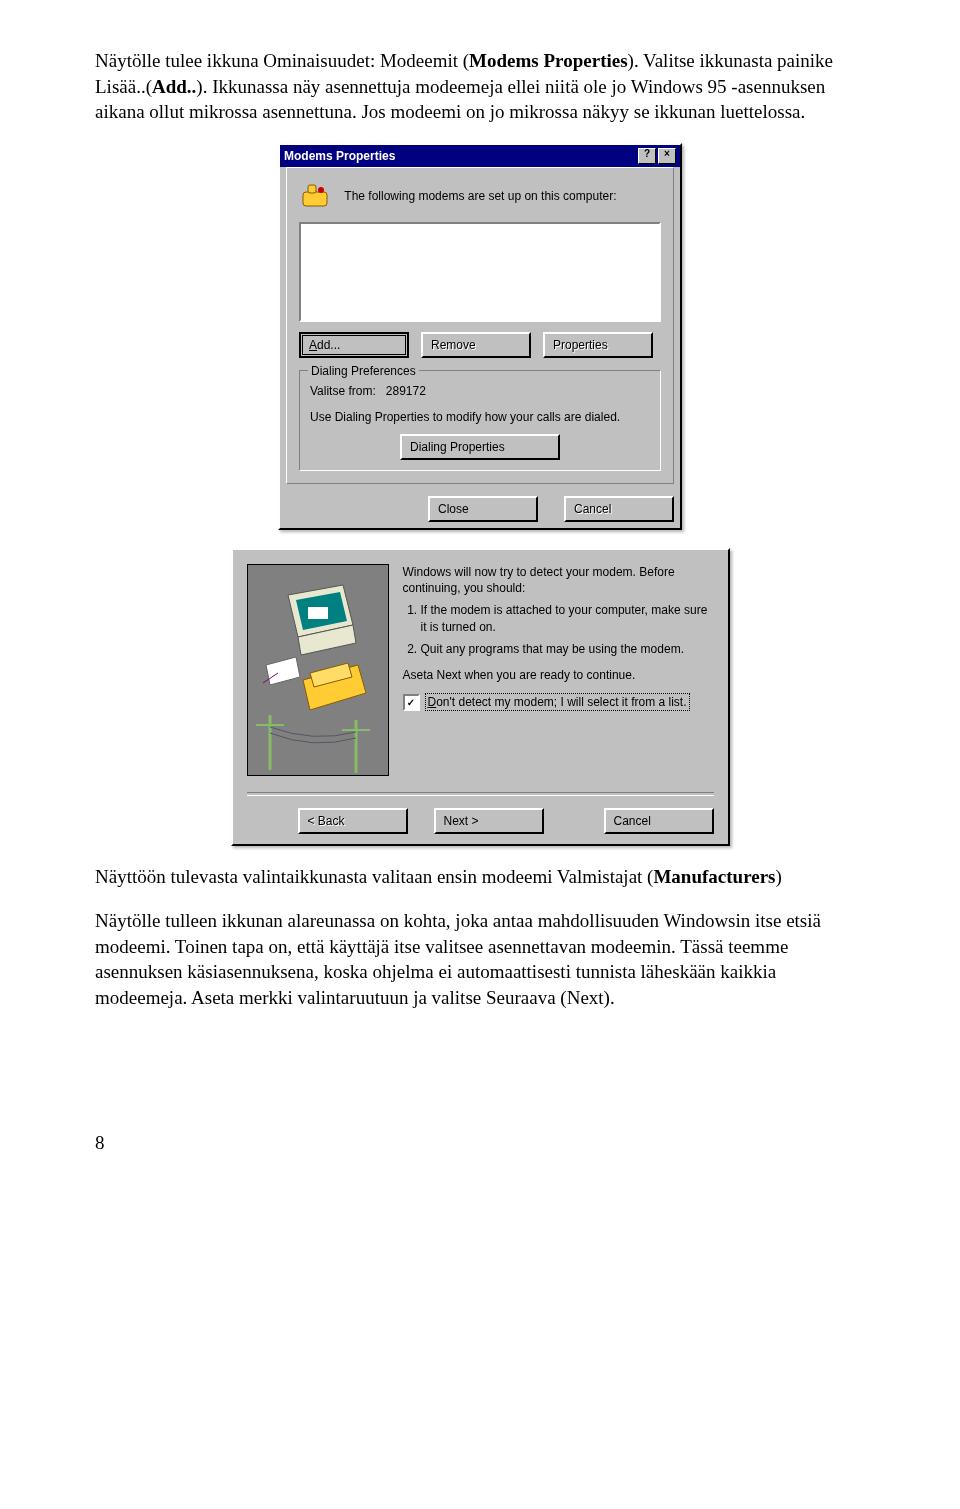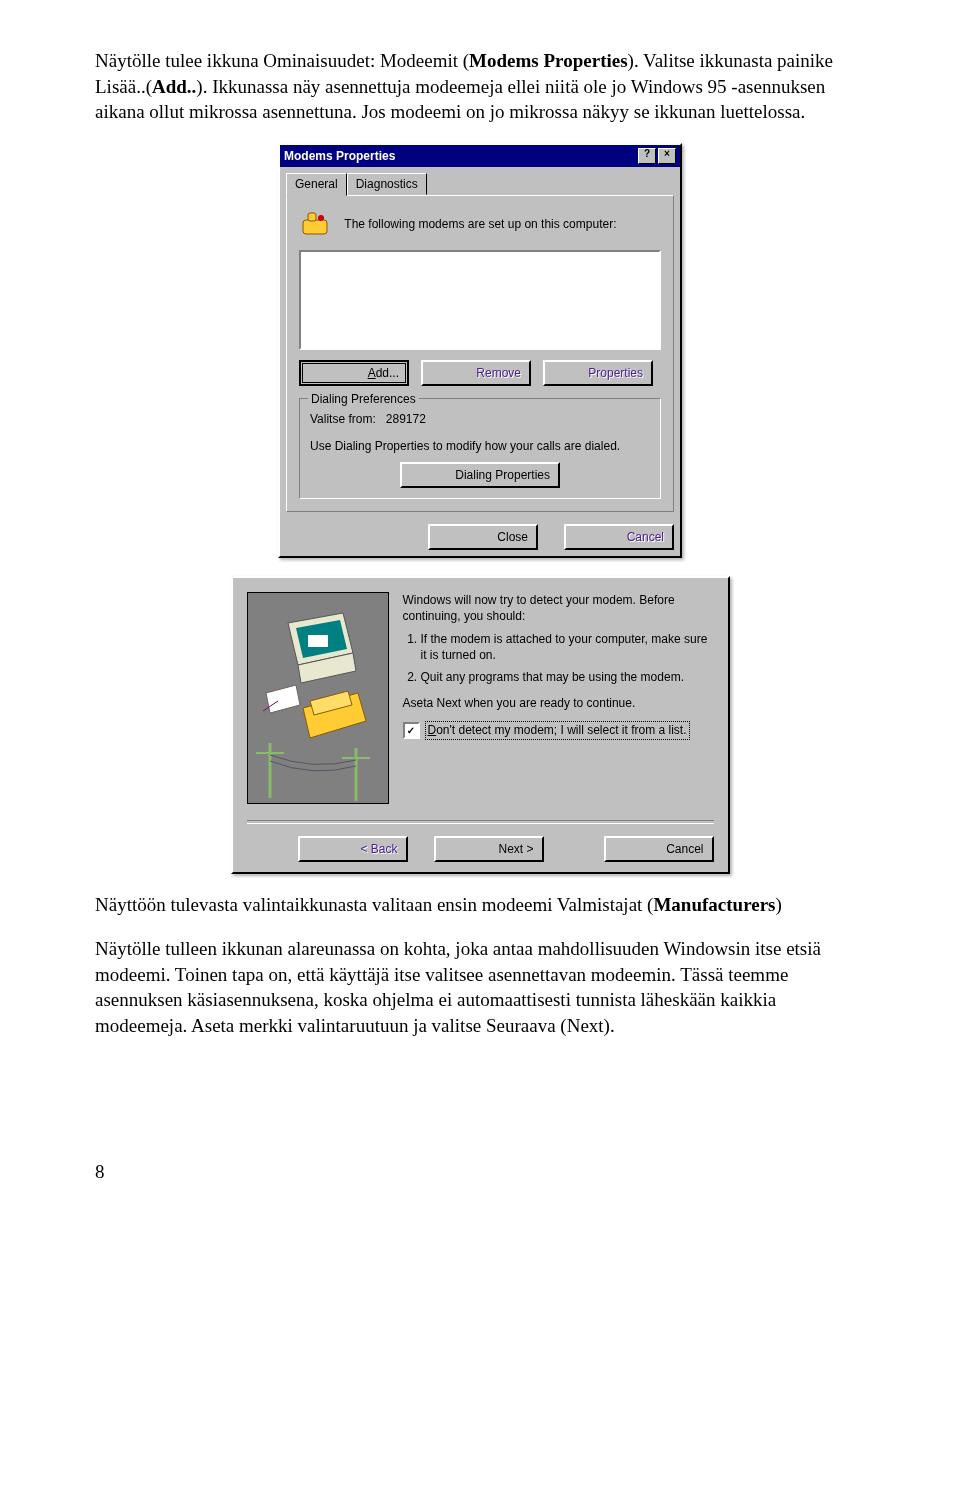--- a/index.html
+++ b/index.html
@@ -13,23 +13,23 @@
 .titlebar .t{flex:1}
 .tbtn{width:16px;height:14px;background:#c0c0c0;border:1px solid;border-color:#fff #000 #000 #fff;color:#000;font-size:10px;line-height:10px;text-align:center;margin-left:2px;font-weight:bold}
 .tabstrip{padding:6px 6px 0;display:flex}
 .tab{background:#c0c0c0;border:1px solid;border-color:#fff #000 #c0c0c0 #fff;padding:2px 8px;font-size:12px;position:relative;z-index:2}
 .tab.active{border-bottom-color:#c0c0c0;background:#c0c0c0;margin-bottom:-1px}
 .tabpanel{margin:0 6px 6px;border:1px solid;border-color:#fff #808080 #808080 #fff;background:#c0c0c0;padding:12px;position:relative}
 .icon-phone{width:32px;height:32px;display:inline-block;vertical-align:middle}
 .desc{display:inline-block;vertical-align:middle;margin-left:10px;width:300px}
 .listbox{background:#fff;border:2px solid;border-color:#808080 #fff #fff #808080;height:96px;margin:10px 0}
 .btnrow{display:flex;gap:12px;justify-content:flex-start;margin-bottom:10px}
-.btn{background:#c0c0c0;border:2px solid;border-color:#fff #000 #000 #fff;min-width:90px;text-align:right;padding:3px 8px;font-size:12px;font-family:"MS Sans Serif",Tahoma,sans-serif}
+.btn{background:#c0c0c0;border:2px solid;border-color:#fff #000 #000 #fff;min-width:90px;text-align:left;padding:3px 8px;font-size:12px;font-family:"MS Sans Serif",Tahoma,sans-serif}
 .btn.focus{outline:1px solid #000;outline-offset:-4px;border:2px solid #000}
-.btn.dis{color:#4c1d95;text-shadow:1px 1px #fff}
+.btn.dis{color:#000000;text-shadow:1px 1px #fff}
 .grp{border:1px solid;border-color:#808080 #fff #fff #808080;padding:12px 10px 10px;margin-top:12px;position:relative}
 .grp .lg{position:absolute;top:-8px;left:8px;background:#c0c0c0;padding:0 3px;font-size:12px}
 .bottomrow{display:flex;justify-content:flex-end;gap:26px;padding:6px}
 .wiz-body{display:flex;padding:14px}
 .wiz-img{width:140px;height:210px;background:#808080;margin-right:14px;flex-shrink:0;border:1px solid #000;position:relative;overflow:hidden}
 .wiz-txt{flex:1;font-size:12px;line-height:1.35}
 .wiz-txt ol{margin:6px 0 10px 18px;padding:0}
 .chk{display:flex;align-items:center;margin-top:10px}
 .chk .box{width:13px;height:13px;background:#fff;border:2px solid;border-color:#808080 #fff #fff #808080;margin-right:5px;display:flex;align-items:center;justify-content:center;font-size:10px;font-weight:bold}
 .chk .lbl{border:1px dotted #000;padding:0 2px}
@@ -44,24 +44,20 @@
 
 <p>
 <span>Näytölle tulee ikkuna Ominaisuudet: Modeemit (</span><span class="b">Modems Properties</span><span>). Valitse ikkunasta painike Lisää..(</span><span class="b">Add..</span><span>). Ikkunassa näy asennettuja modeemeja ellei niitä ole jo Windows 95 -asennuksen aikana ollut mikrossa asennettuna. Jos modeemi on jo mikrossa näkyy se ikkunan luettelossa.</span>
 </p>
 
 <div class="dialog d1">
  <div class="titlebar">
   <span class="t">Modems Properties</span>
   <span class="tbtn">?</span>
   <span class="tbtn">×</span>
- </div>
- <div class="tabstrip">
-  <div class="tab active">General</div>
-  <div class="tab">Diagnostics</div>
  </div>
  <div class="tabpanel">
   <span class="icon-phone">
    <svg viewBox="0 0 32 32">
             <rect x="4" y="12" width="24" height="14" rx="3" fill="#ffcc33" stroke="#8b5a00"></rect>
             <rect x="9" y="5" width="8" height="8" rx="2" fill="#ffcc33" stroke="#8b5a00"></rect>
             <circle cx="22" cy="10" r="3" fill="#c00"></circle>
           </svg>
   </span>
   <span class="desc">The following modems are set up on this computer:</span>

